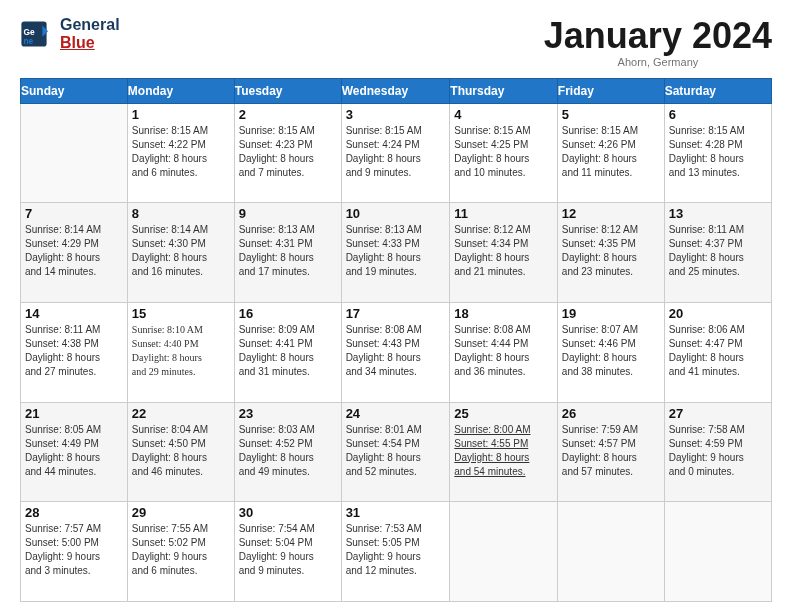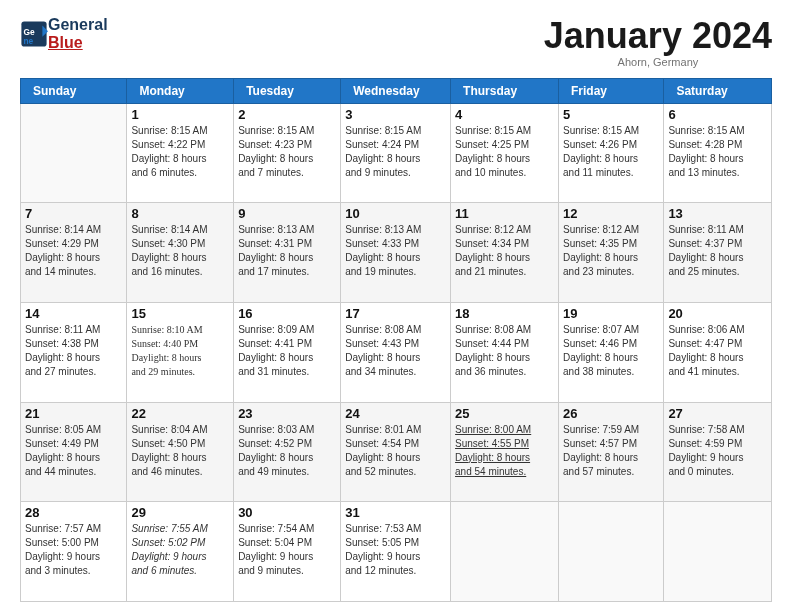--- a/index.html
+++ b/index.html
@@ -19,21 +19,21 @@
     }
     .header {
       display: flex;
       justify-content: space-between;
       align-items: flex-start;
       margin-bottom: 10px;
     }
     .logo {
       display: flex;
       align-items: center;
-      gap: 0;
+      gap: 12px;
     }
     .logo-icon {
       width: 28px;
       height: 28px;
     }
     .title-block {
       text-align: right;
     }
     .main-title {
       font-size: 36px;
@@ -48,21 +48,21 @@
     }
     .calendar {
       width: 100%;
       border-collapse: collapse;
       flex: 1;
       font-size: 11px;
     }
     .calendar th {
       background: #2176c7;
       color: #fff;
-      padding: 5px 12px;
+      padding: 5px 0;
       text-align: left;
       font-size: 12px;
       font-weight: bold;
       border: 1px solid #1a5fa0;
     }
     .calendar td {
       border: 1px solid #ccc;
       vertical-align: top;
       padding: 3px 4px;
       width: 113px;
@@ -326,21 +326,21 @@
         <tr>
           <td>
             <div class="day-num">28</div>
             <div class="day-info" style="white-space: pre-line;">Sunrise: 7:57 AM
 Sunset: 5:00 PM
 Daylight: 9 hours
 and 3 minutes.</div>
           </td>
           <td>
             <div class="day-num">29</div>
-            <div class="day-info" style="white-space: pre-line; font-style: italic;">Sunrise: 7:55 AM
+            <div class="day-info" style="white-space: pre-line;">Sunrise: 7:55 AM
 Sunset: 5:02 PM
 Daylight: 9 hours
 and 6 minutes.</div>
           </td>
           <td>
             <div class="day-num">30</div>
             <div class="day-info" style="white-space: pre-line;">Sunrise: 7:54 AM
 Sunset: 5:04 PM
 Daylight: 9 hours
 and 9 minutes.</div>

